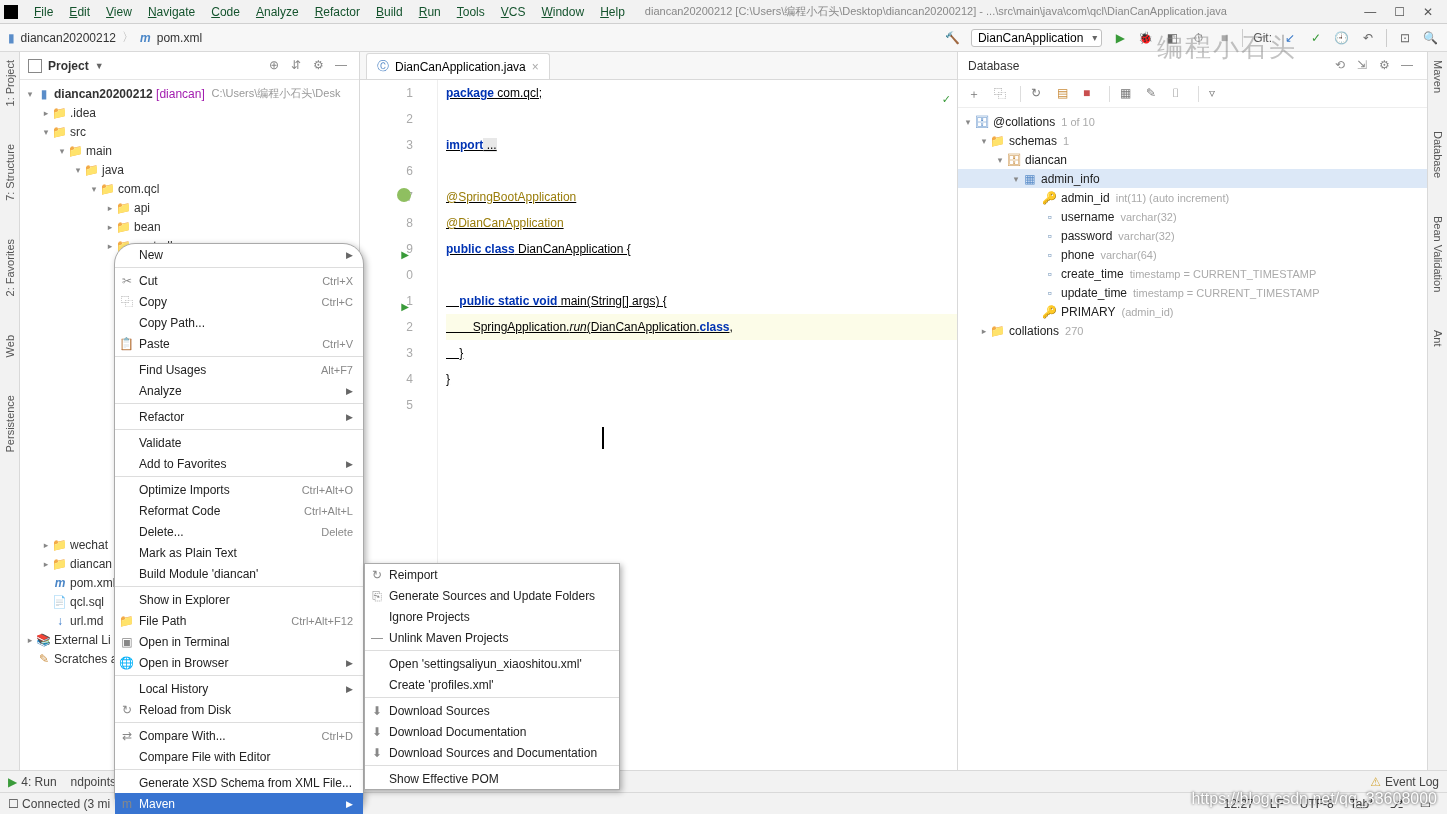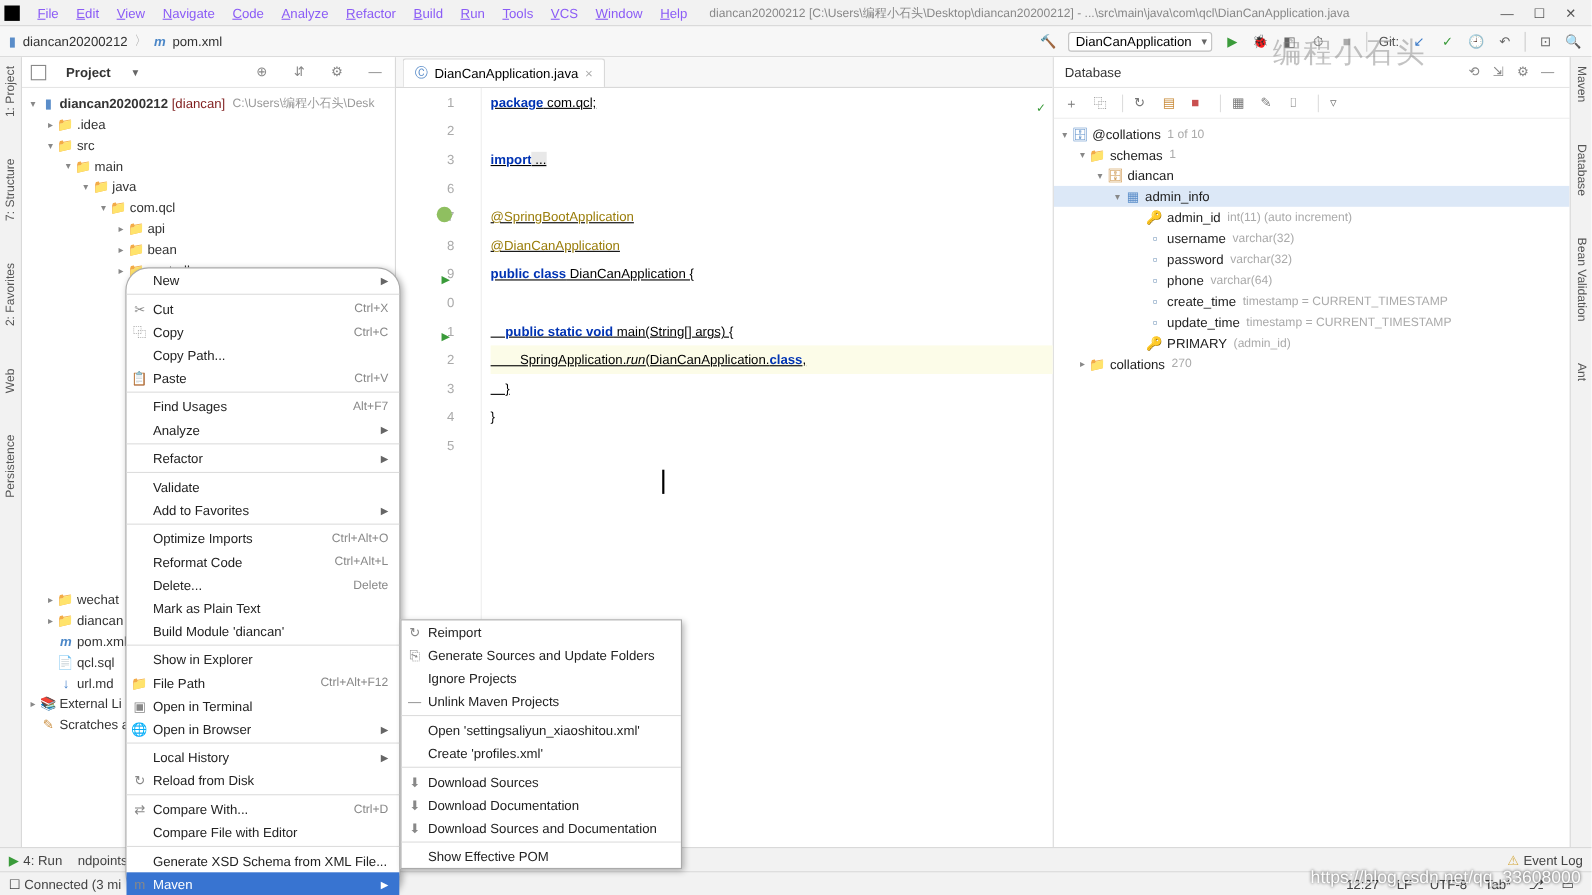--- a/index.html
+++ b/index.html
@@ -1,21 +1,21 @@
 <!DOCTYPE html>
 <html><head>
 <meta charset="utf-8">
 <style>
 * { margin: 0; padding: 0; box-sizing: border-box; font-family: "Segoe UI", Arial, sans-serif; font-size: 12px; }
 body { background: #fff; width: 1447px; height: 814px; overflow: hidden; position: relative; }
 
 
 .menubar { height: 24px; background: #f2f2f2; display: flex; align-items: center; padding: 0 4px; border-bottom: 1px solid #d0d0d0; }
 .menubar .logo { width: 14px; height: 14px; background: #000; margin-right: 8px; }
-.menubar .menu-item { padding: 2px 8px; cursor: pointer; color: #8b5cf6; }
+.menubar .menu-item { padding: 2px 8px; cursor: pointer; color: #14532d; }
 .menubar .menu-item u { text-decoration: underline; }
 .menubar .title-path { margin-left: 12px; color: #888; font-size: 11px; flex: 1; white-space: nowrap; overflow: hidden; }
 .menubar .win-controls { display: flex; gap: 18px; padding-right: 10px; color: #555; }
 
 
 .toolbar-row { height: 28px; background: #f7f7f7; display: flex; align-items: center; padding: 0 8px; border-bottom: 1px solid #d9d9d9; }
 .breadcrumb { display: flex; align-items: center; gap: 6px; flex: 1; }
 .breadcrumb .crumb { color: #333; }
 .breadcrumb .m-icon { color: #4a86c7; font-weight: bold; font-style: italic; }
 .breadcrumb .sep { color: #aaa; }
@@ -29,36 +29,36 @@
 
 
 .main { display: flex; height: calc(814px - 24px - 28px - 22px - 22px); }
 
 
 .left-strip { width: 20px; background: #f2f2f2; border-right: 1px solid #d9d9d9; display: flex; flex-direction: column; align-items: center; padding-top: 4px; gap: 30px; }
 .left-strip .rot { writing-mode: vertical-rl; transform: rotate(180deg); font-size: 11px; color: #555; padding: 4px 0; }
 
 
 .project-panel { width: 340px; background: #fff; border-right: 1px solid #d9d9d9; display: flex; flex-direction: column; }
-.project-header { height: 28px; display: flex; align-items: center; padding: 0 8px; border-bottom: 1px solid #e5e5e5; gap: 18px; }
+.project-header { height: 28px; display: flex; align-items: center; padding: 0 8px; border-bottom: 1px solid #e5e5e5; gap: 6px; }
 .project-header .title { font-weight: bold; color: #333; }
 .project-header .dd { color: #666; font-size: 9px; }
 .project-header .spacer { flex: 1; }
 .project-header .ph-icon { width: 16px; height: 16px; color: #888; }
 
 .tree { flex: 1; overflow: auto; padding: 4px 0; font-size: 12px; color: #333; }
 .tree .row { display: flex; align-items: center; height: 19px; padding-right: 4px; white-space: nowrap; }
 .tree .chev { width: 12px; text-align: center; color: #888; font-size: 9px; }
 .tree .ic { width: 16px; text-align: center; margin-right: 2px; }
 .tree .folder { color: #c4a068; }
 .tree .folder-blue { color: #6b8fb5; }
 .tree .module { color: #5a8dc9; }
 .tree .lbl { }
 .tree .mod-name { font-weight: bold; }
-.tree .bracket { color: #7f1d1d; }
+.tree .bracket { color: #a21caf; }
 .tree .path { color: #999; font-size: 11px; }
 
 
 .editor-wrap { flex: 1; display: flex; flex-direction: column; background: #fff; min-width: 0; }
 .editor-tabs { height: 28px; display: flex; align-items: flex-end; border-bottom: 1px solid #d9d9d9; padding-left: 6px; background: #f7f7f7; }
 .editor-tab { display: flex; align-items: center; gap: 6px; padding: 4px 10px; background: #fff; border: 1px solid #d9d9d9; border-bottom: none; border-radius: 3px 3px 0 0; }
 .editor-tab .close { color: #aaa; font-size: 12px; }
 .editor { display: flex; flex: 1; font-family: "Consolas", monospace; font-size: 14px; line-height: 26px; position: relative; }
 .gutter { width: 78px; text-align: right; padding-right: 24px; color: #aaa; background: #fff; border-right: 1px solid #eee; user-select: none; position: relative; }
 .gutter .ln { height: 26px; position: relative; }

